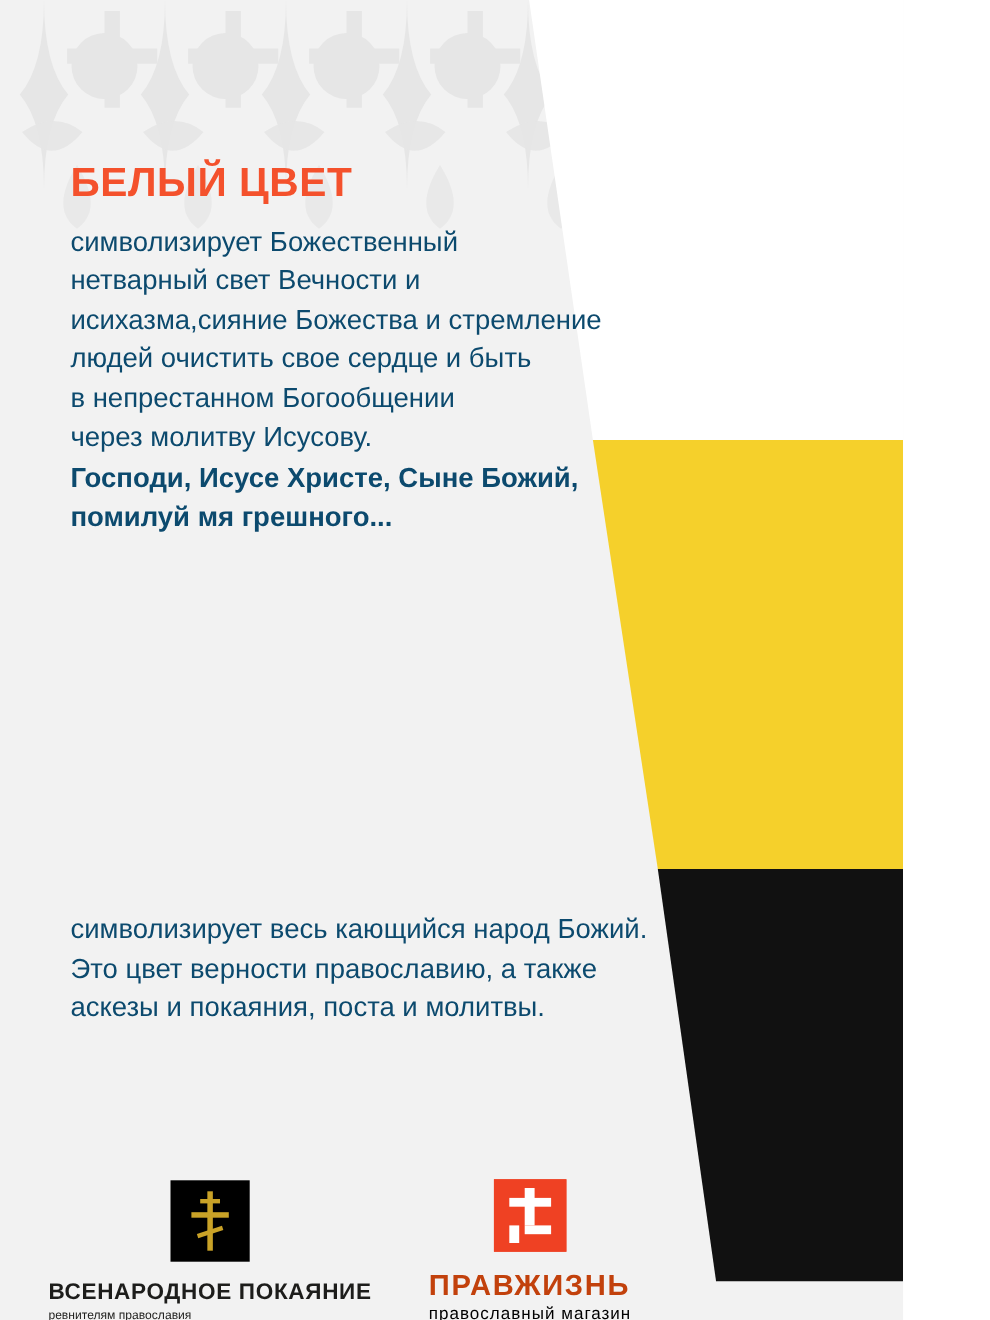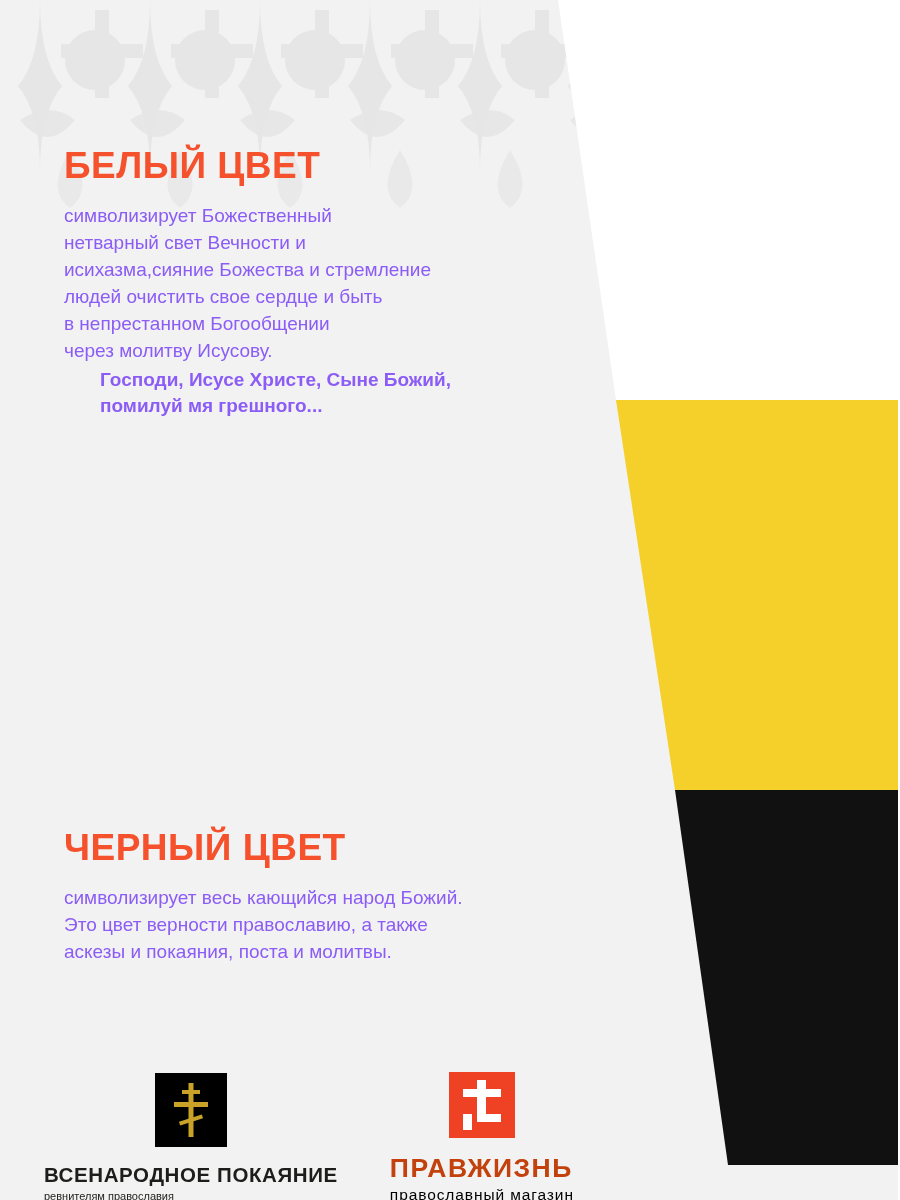--- a/index.html
+++ b/index.html
@@ -8,21 +8,21 @@
   }
   body {
     width: 900px;
     height: 1200px;
     font-family: "Liberation Sans", sans-serif;
     background: #ffffff;
     overflow: hidden;
   }
   #poster {
     position: relative;
-    width: 898px;
+    width: 821px;
     height: 1200px;
     background: #f2f2f2;
     overflow: hidden;
   }
 
   
   .ornament {
     position: absolute;
     top: 0;
     left: 0;
@@ -49,30 +49,29 @@
   }
   .section-title {
     font-size: 37px;
     font-weight: bold;
     color: #f4512c;
     letter-spacing: 0.5px;
     margin: 0 0 16px 0;
     line-height: 1.1;
   }
   .section-body {
-    font-size: 19px;
-    color: #8b5cf6;
+    font-size: 25px;
+    color: #0c4a6e;
     line-height: 1.42;
     margin: 0;
     white-space: pre-line;
   }
   .section-body.bold {
     font-weight: bold;
     margin-top: 2px;
-    margin-left: 36px;
   }
 
   #sec-white  { top: 146px; }
   #sec-yellow { top: 543px; }
   #sec-black  { top: 828px; }
 
   
   .footer {
     position: absolute;
     left: 44px;
@@ -197,21 +196,20 @@
 исихазма,сияние Божества и стремление
 людей очистить свое сердце и быть
 в непрестанном Богообщении
 через молитву Исусову.</p>
     <p class="section-body bold">Господи, Исусе Христе, Сыне Божий,
 помилуй мя грешного...</p>
   </div>
 
 
   <div class="section" id="sec-black">
-    <h2 class="section-title">ЧЕРНЫЙ ЦВЕТ</h2>
     <p class="section-body">символизирует весь кающийся народ Божий.
 Это цвет верности православию, а также
 аскезы и покаяния, поста и молитвы.</p>
   </div>
 
   <div class="footer">
 
     <div class="brand">
       <div class="cross-badge">
         <svg width="42" height="62" viewBox="0 0 42 62" xmlns="http://www.w3.org/2000/svg" aria-hidden="true">

